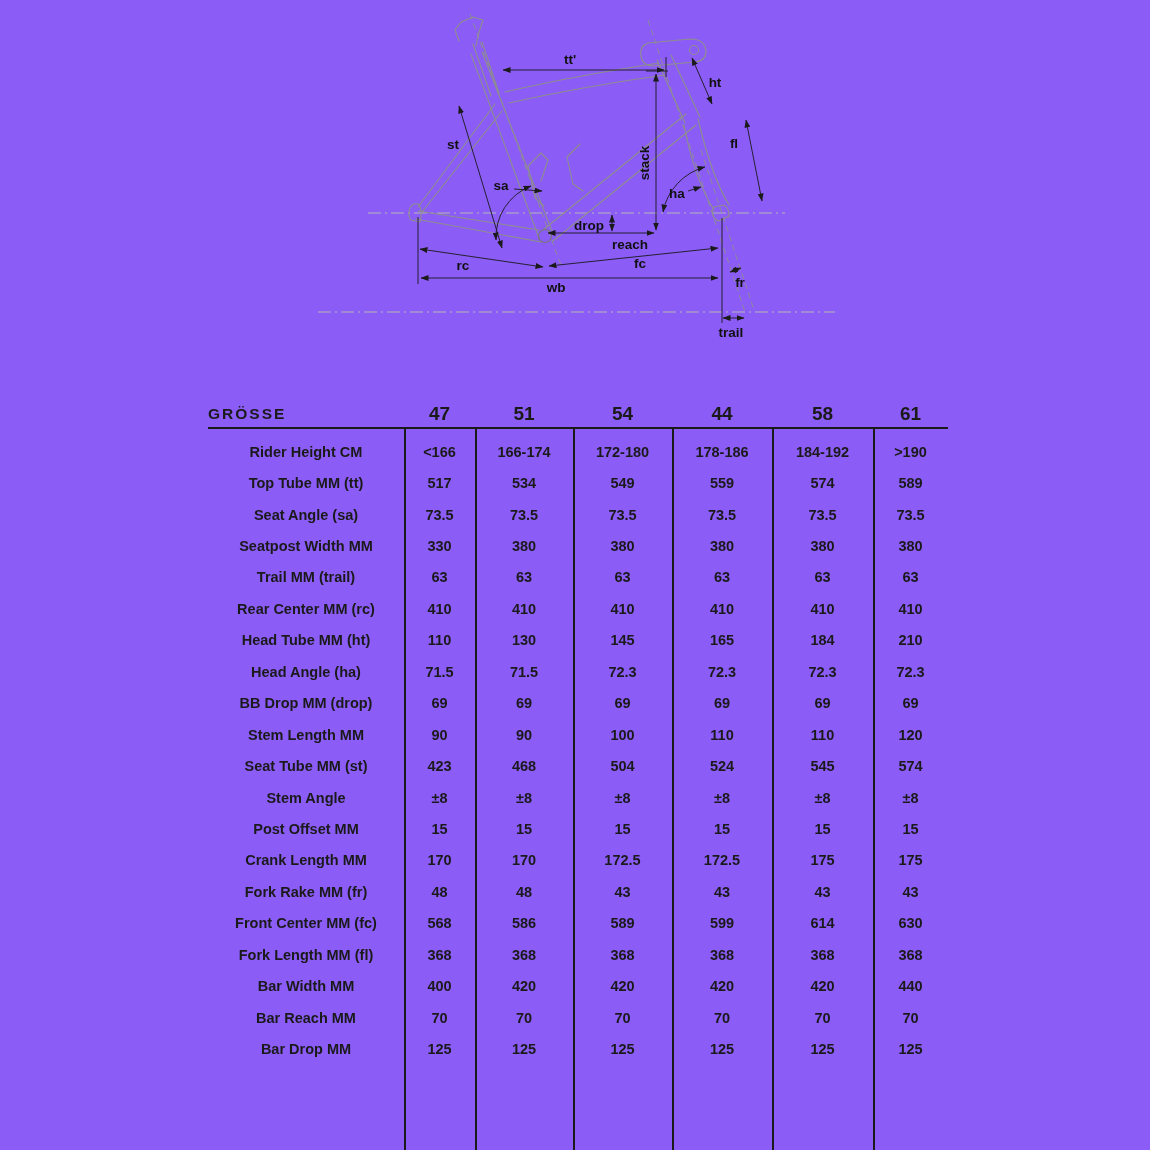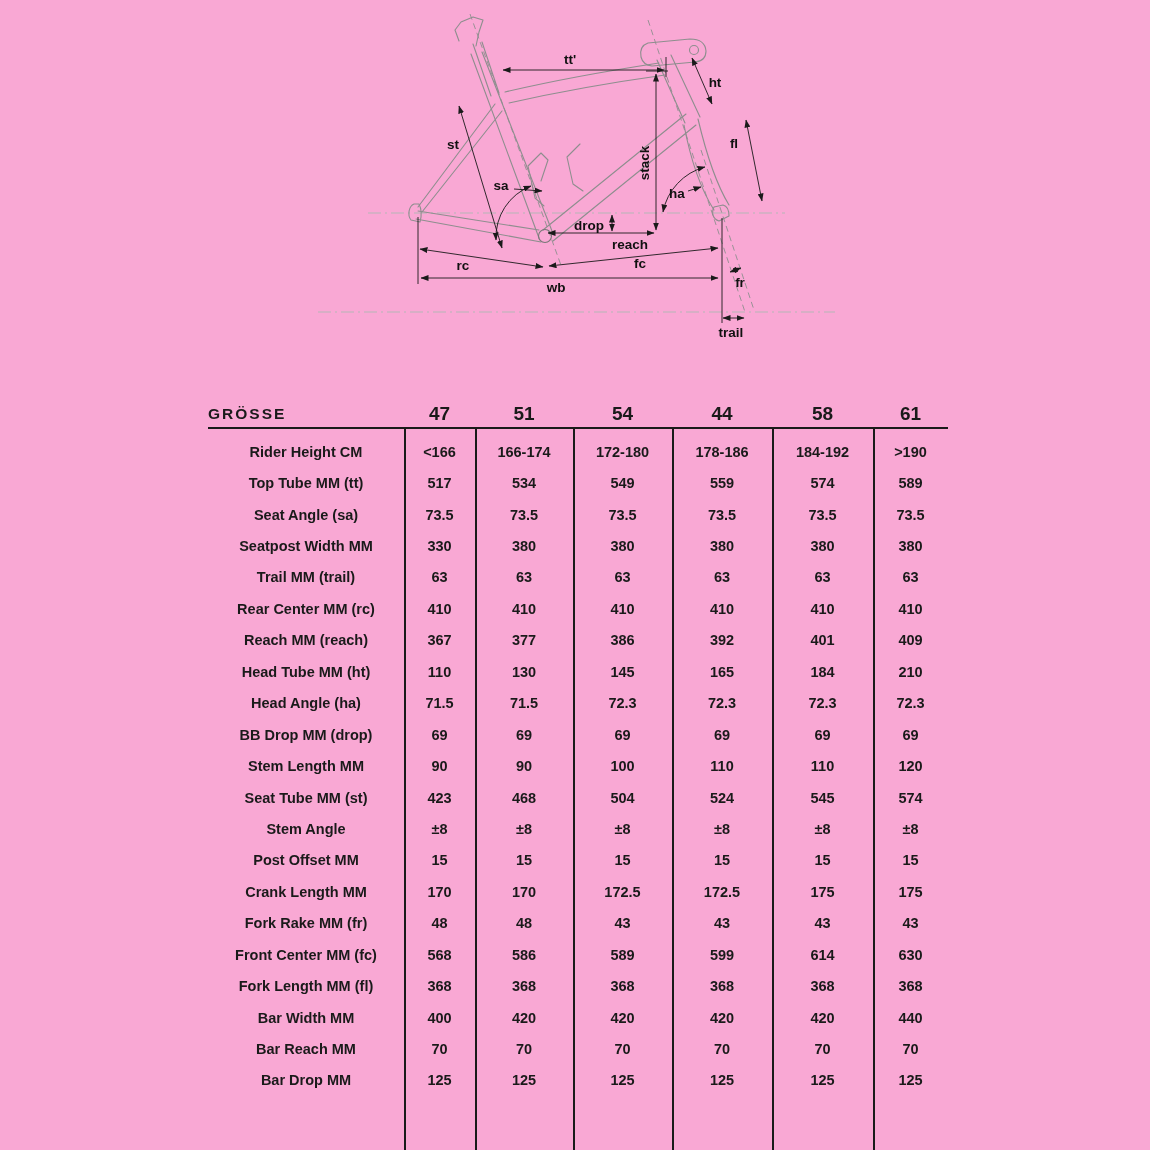--- a/index.html
+++ b/index.html
@@ -1,18 +1,18 @@
 <!DOCTYPE html>
 <html><head>
 <meta charset="utf-8">
 <style>
   * { margin:0; padding:0; box-sizing:border-box; }
   html,body { background:#ffffff; }
   .page {
-    position:relative; width:1150px; height:1150px; background:#f9a8d4;
+    position:relative; width:1150px; height:1150px; background:#8b5cf6;
     font-family:"Liberation Sans", sans-serif; color:#1a1a1a; overflow:hidden;
   }
   
   .diagram { position:absolute; left:0; top:0; width:1150px; height:372px; }
   .lb { font-family:"Liberation Sans", sans-serif; font-size:13.5px; font-weight:700; fill:#111111; }
   
   .geo-table { position:absolute; left:208px; top:401px; width:740px; }
   .thead {
     display:grid; grid-template-columns:196px 71px 98px 99px 100px 101px 75px;
     align-items:center; height:28px; border-bottom:2px solid #1a1a1a;
@@ -180,29 +180,20 @@
         <div class="trow">
           <div class="cell label">Rear Center MM (rc)</div>
           <div class="cell val">410</div>
           <div class="cell val">410</div>
           <div class="cell val">410</div>
           <div class="cell val">410</div>
           <div class="cell val">410</div>
           <div class="cell val">410</div>
         </div>
         <div class="trow">
-          <div class="cell label">Reach MM (reach)</div>
-          <div class="cell val">367</div>
-          <div class="cell val">377</div>
-          <div class="cell val">386</div>
-          <div class="cell val">392</div>
-          <div class="cell val">401</div>
-          <div class="cell val">409</div>
-        </div>
-        <div class="trow">
           <div class="cell label">Head Tube MM (ht)</div>
           <div class="cell val">110</div>
           <div class="cell val">130</div>
           <div class="cell val">145</div>
           <div class="cell val">165</div>
           <div class="cell val">184</div>
           <div class="cell val">210</div>
         </div>
         <div class="trow">
           <div class="cell label">Head Angle (ha)</div>

